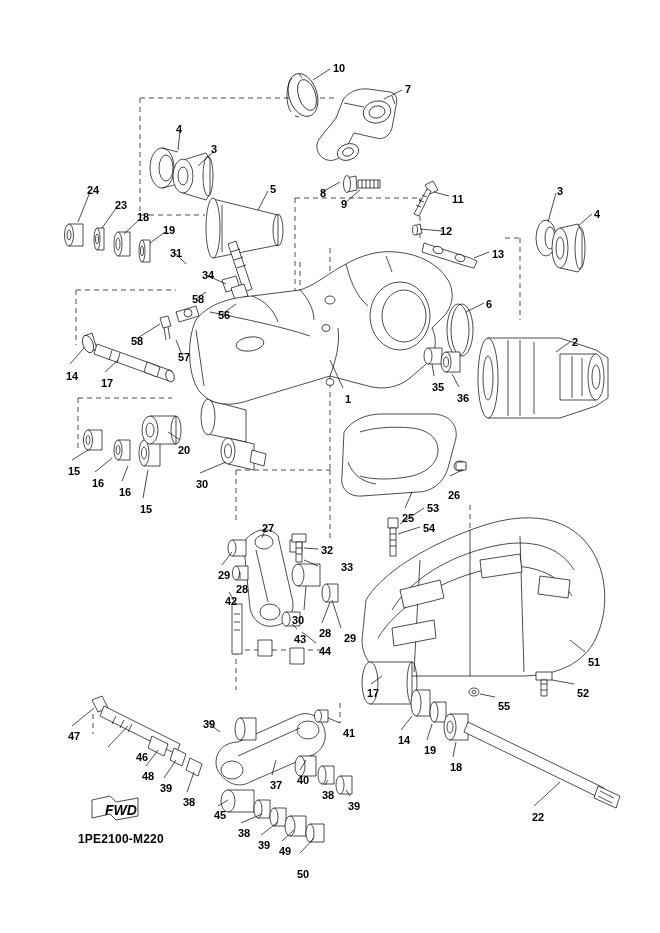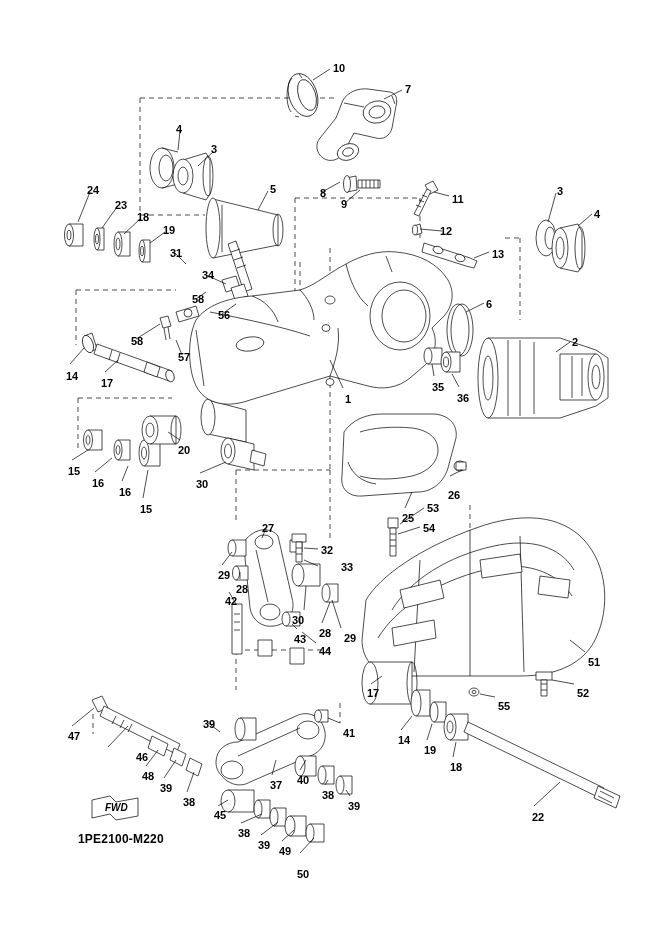--- a/index.html
+++ b/index.html
@@ -45,21 +45,21 @@
     position: absolute;
     left: 88px;
     top: 795px;
     width: 54px;
     height: 26px;
   }
   #fwd-marker .fwd-text {
     position: absolute;
     left: 17px;
     top: 7px;
-    font-size: 10px;
+    font-size: 14px;
     font-weight: bold;
     font-style: italic;
     color: #000000;
   }
 </style>
 </head>
 <body>
 
 <div id="page">
 

